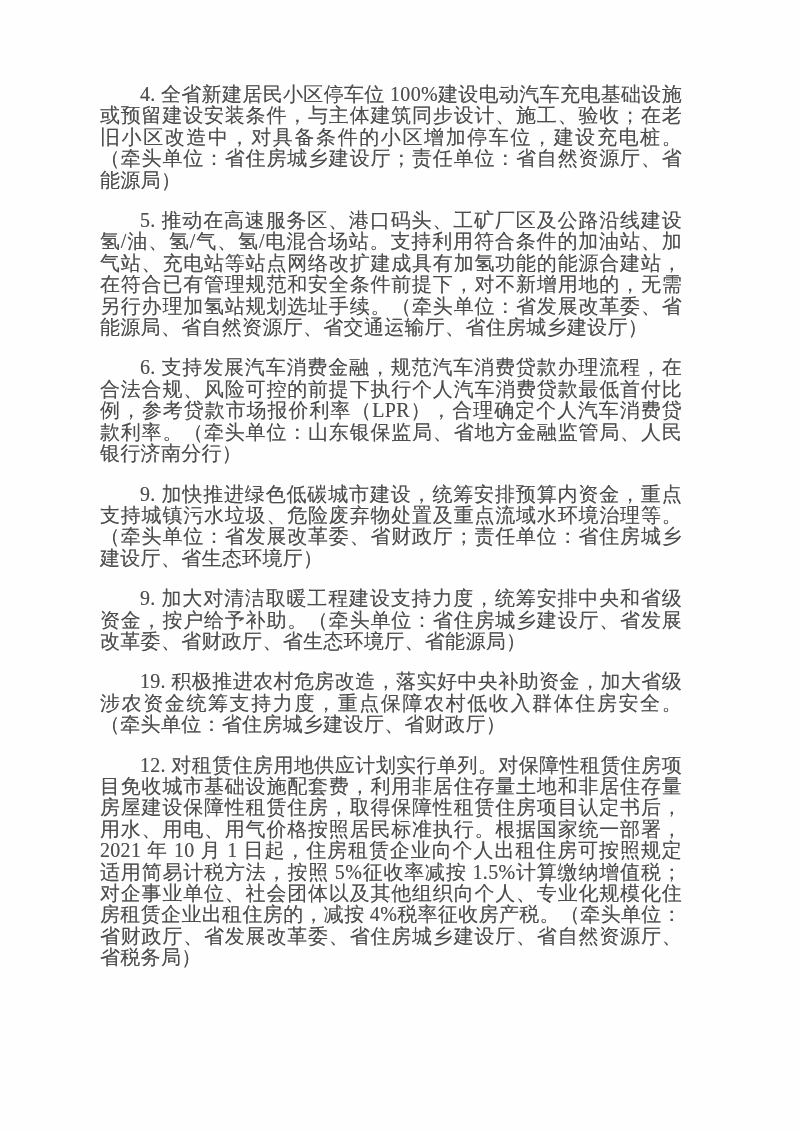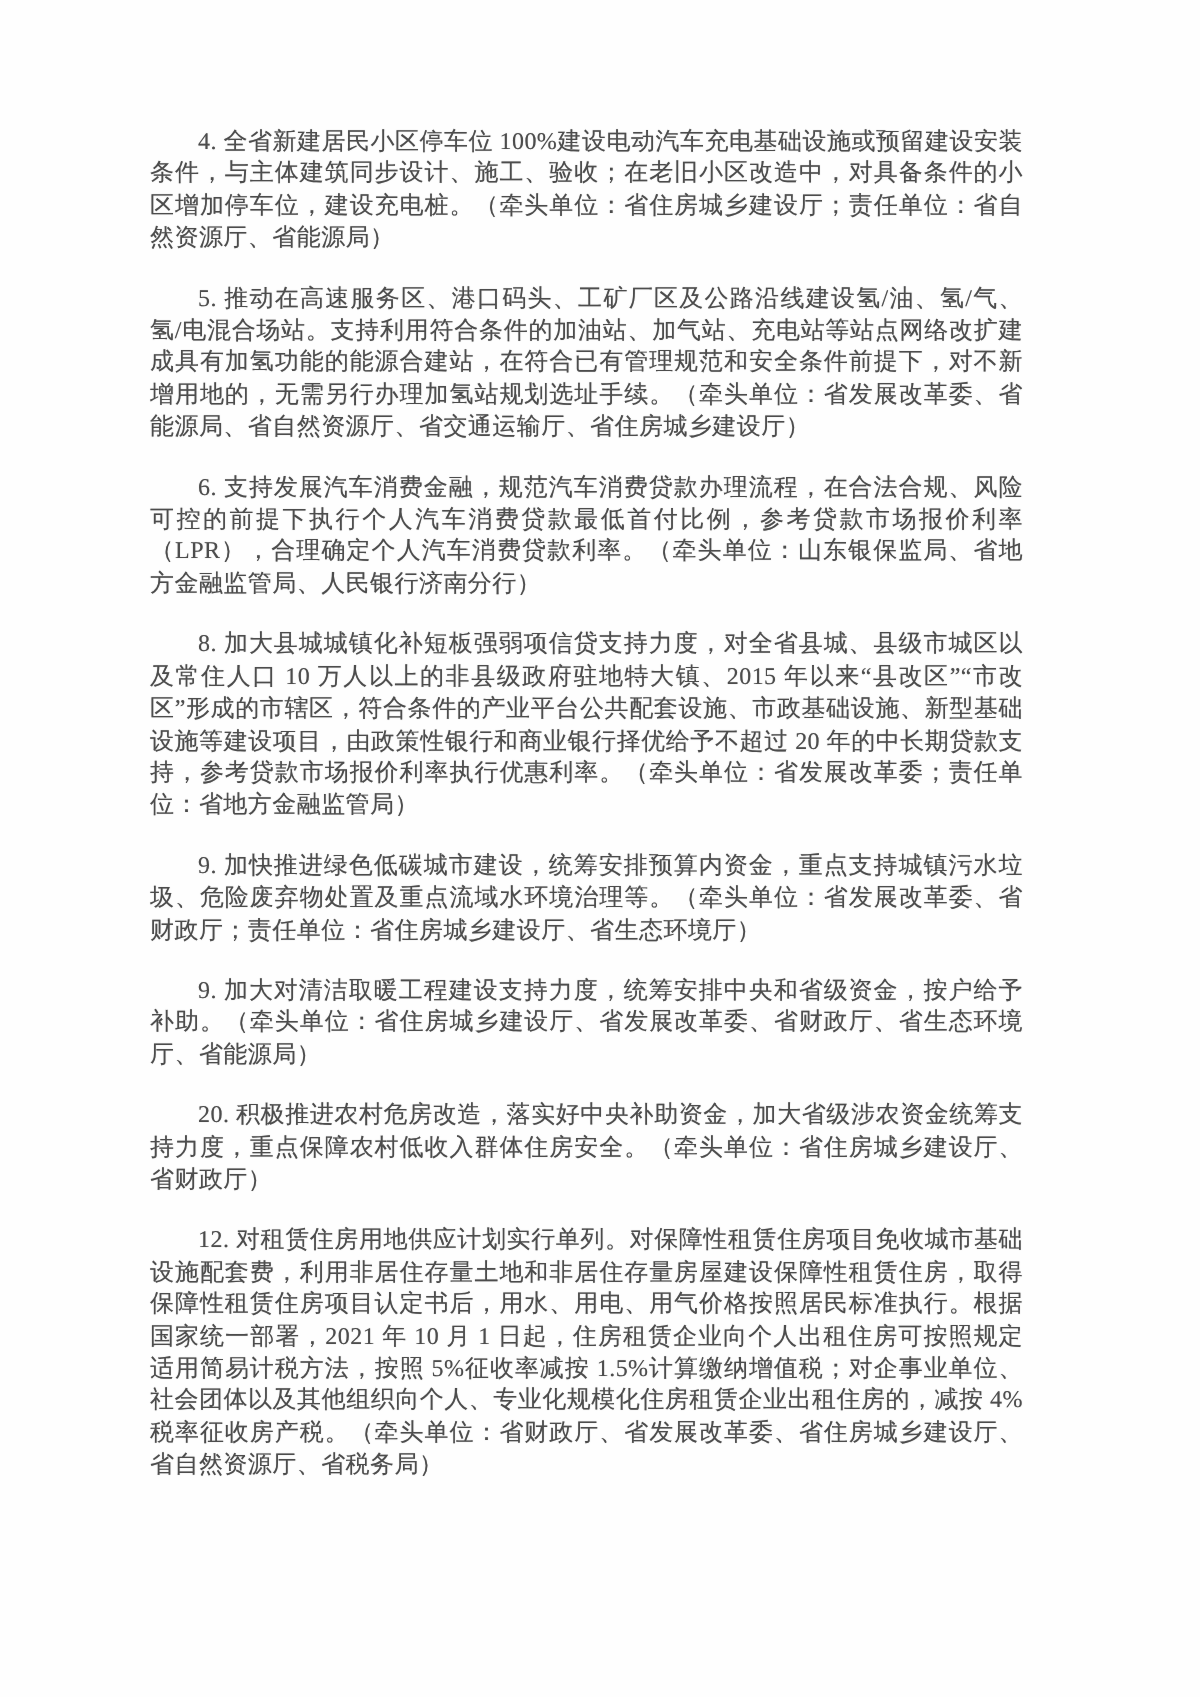--- a/index.html
+++ b/index.html
@@ -16,37 +16,36 @@
     font-family: "Liberation Serif", "DejaVu Serif", serif;
   }
   .scan-content {
     position: absolute;
     left: 100px;
     top: 84px;
     width: 582px;
   }
   .scan-content p {
     margin: 0 0 19px 0;
-    font-size: 16px;
+    font-size: 20px;
     line-height: 21.4px;
     color: #4d4d4d;
     text-align: justify;
     text-justify: inter-ideograph;
     text-indent: 2em;
     letter-spacing: 0.3px;
     text-shadow: 0 0 0.6px rgba(90, 90, 90, 0.55);
   }
 </style>
 </head>
 <body>
 
 <div class="page">
   <div class="scan-content">
     <p>4. 全省新建居民小区停车位 100%建设电动汽车充电基础设施或预留建设安装条件，与主体建筑同步设计、施工、验收；在老旧小区改造中，对具备条件的小区增加停车位，建设充电桩。（牵头单位：省住房城乡建设厅；责任单位：省自然资源厅、省能源局）</p>
     <p>5. 推动在高速服务区、港口码头、工矿厂区及公路沿线建设氢/油、氢/气、氢/电混合场站。支持利用符合条件的加油站、加气站、充电站等站点网络改扩建成具有加氢功能的能源合建站，在符合已有管理规范和安全条件前提下，对不新增用地的，无需另行办理加氢站规划选址手续。（牵头单位：省发展改革委、省能源局、省自然资源厅、省交通运输厅、省住房城乡建设厅）</p>
     <p>6. 支持发展汽车消费金融，规范汽车消费贷款办理流程，在合法合规、风险可控的前提下执行个人汽车消费贷款最低首付比例，参考贷款市场报价利率（LPR），合理确定个人汽车消费贷款利率。（牵头单位：山东银保监局、省地方金融监管局、人民银行济南分行）</p>
-    <p>8. 加大县城城镇化补短板强弱项信贷支持力度，对全省县城、县级市城区以及常住人口 10 万人以上的非县级政府驻地特大镇、2015 年以来“县改区”“市改区”形成的市辖区，符合条件的产业平台公共配套设施、市政基础设施、新型基础设施等建设项目，由政策性银行和商业银行择优给予不超过 20 年的中长期贷款支持，参考贷款市场报价利率执行优惠利率。（牵头单位：省发展改革委；责任单位：省地方金融监管局）</p>
     <p>9. 加快推进绿色低碳城市建设，统筹安排预算内资金，重点支持城镇污水垃圾、危险废弃物处置及重点流域水环境治理等。（牵头单位：省发展改革委、省财政厅；责任单位：省住房城乡建设厅、省生态环境厅）</p>
     <p>9. 加大对清洁取暖工程建设支持力度，统筹安排中央和省级资金，按户给予补助。（牵头单位：省住房城乡建设厅、省发展改革委、省财政厅、省生态环境厅、省能源局）</p>
-    <p>20. 积极推进农村危房改造，落实好中央补助资金，加大省级涉农资金统筹支持力度，重点保障农村低收入群体住房安全。（牵头单位：省住房城乡建设厅、省财政厅）</p>
+    <p>19. 积极推进农村危房改造，落实好中央补助资金，加大省级涉农资金统筹支持力度，重点保障农村低收入群体住房安全。（牵头单位：省住房城乡建设厅、省财政厅）</p>
     <p>12. 对租赁住房用地供应计划实行单列。对保障性租赁住房项目免收城市基础设施配套费，利用非居住存量土地和非居住存量房屋建设保障性租赁住房，取得保障性租赁住房项目认定书后，用水、用电、用气价格按照居民标准执行。根据国家统一部署，2021 年 10 月 1 日起，住房租赁企业向个人出租住房可按照规定适用简易计税方法，按照 5%征收率减按 1.5%计算缴纳增值税；对企事业单位、社会团体以及其他组织向个人、专业化规模化住房租赁企业出租住房的，减按 4%税率征收房产税。（牵头单位：省财政厅、省发展改革委、省住房城乡建设厅、省自然资源厅、省税务局）</p>
   </div>
 </div>
 
 </body></html>

